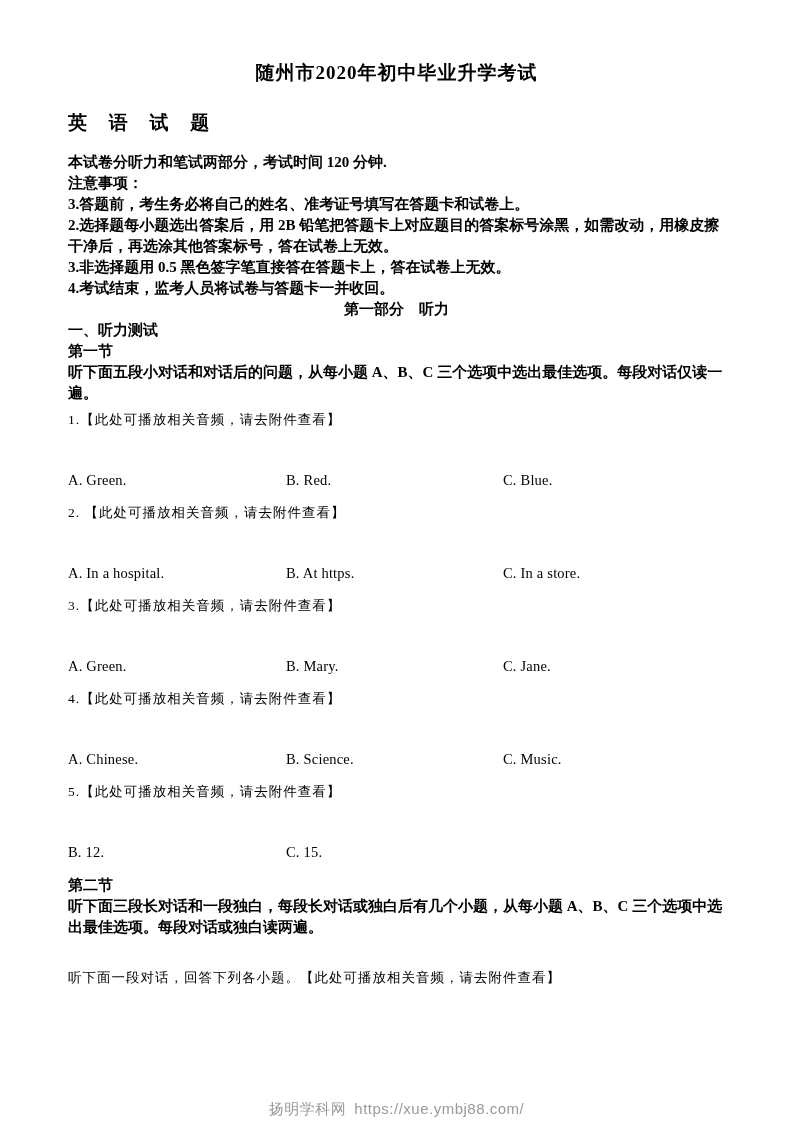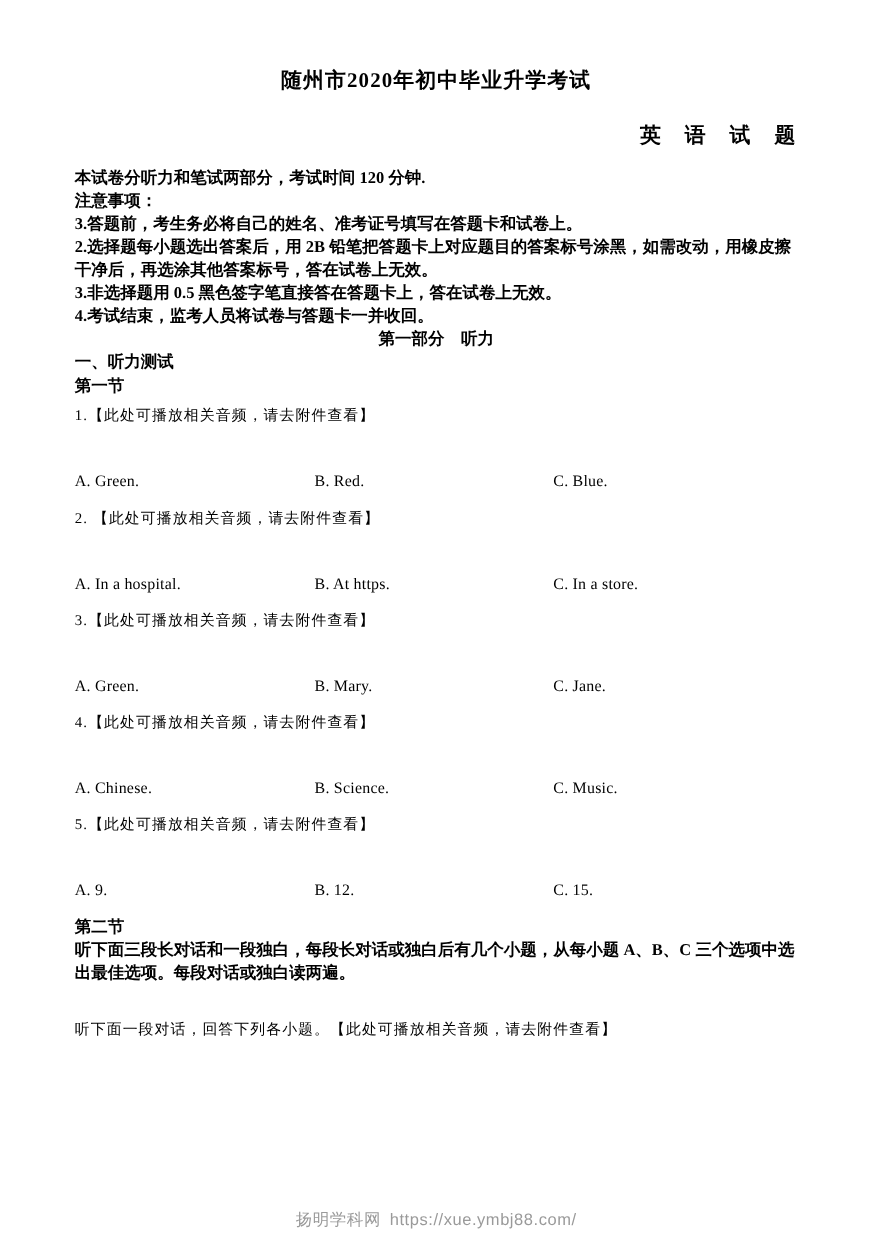--- a/index.html
+++ b/index.html
@@ -21,21 +21,21 @@
   }
   .doc-title {
     margin: 0 0 24px 0;
     text-align: center;
     font-size: 19px;
     font-weight: 700;
     letter-spacing: 1px;
   }
   .doc-subtitle {
     margin: 0 0 16px 0;
-    text-align: right;
+    text-align: left;
     font-size: 19px;
     font-weight: 700;
     word-spacing: 13px;
     letter-spacing: 2px;
   }
   .b-line {
     margin: 0;
     font-size: 15px;
     font-weight: 700;
     line-height: 21px;
@@ -106,20 +106,21 @@
 
     <p class="b-line">注意事项：</p>
     <p class="b-line">3.答题前，考生务必将自己的姓名、准考证号填写在答题卡和试卷上。</p>
     <p class="b-line">2.选择题每小题选出答案后，用 2B 铅笔把答题卡上对应题目的答案标号涂黑，如需改动，用橡皮擦干净后，再选涂其他答案标号，答在试卷上无效。</p>
     <p class="b-line">3.非选择题用 0.5 黑色签字笔直接答在答题卡上，答在试卷上无效。</p>
     <p class="b-line">4.考试结束，监考人员将试卷与答题卡一并收回。</p>
 
     <p class="b-line center part-heading">第一部分　听力</p>
     <p class="b-line">一、听力测试</p>
     <p class="b-line">第一节</p>
+    <p class="b-line">听下面五段小对话和对话后的问题，从每小题 A、B、C 三个选项中选出最佳选项。每段对话仅读一遍。</p>
 
     <div class="question">
       <p class="audio-line first"><span>1.</span><span>【此处可播放相关音频，请去附件查看】</span></p>
       <div class="options">
         <span>A. Green.</span>
         <span>B. Red.</span>
         <span>C. Blue.</span>
       </div>
     </div>
 
@@ -146,21 +147,20 @@
       <div class="options">
         <span>A. Chinese.</span>
         <span>B. Science.</span>
         <span>C. Music.</span>
       </div>
     </div>
 
     <div class="question">
       <p class="audio-line"><span>5.</span><span>【此处可播放相关音频，请去附件查看】</span></p>
       <div class="options">
-        <span>A. 9.</span>
         <span>B. 12.</span>
         <span>C. 15.</span>
       </div>
     </div>
 
     <div class="section2-block">
       <p class="b-line sec-heading">第二节</p>
       <p class="b-line">听下面三段长对话和一段独白，每段长对话或独白后有几个小题，从每小题 A、B、C 三个选项中选出最佳选项。每段对话或独白读两遍。</p>
       <p class="dialogue-intro">听下面一段对话，回答下列各小题。【此处可播放相关音频，请去附件查看】</p>
     </div>

